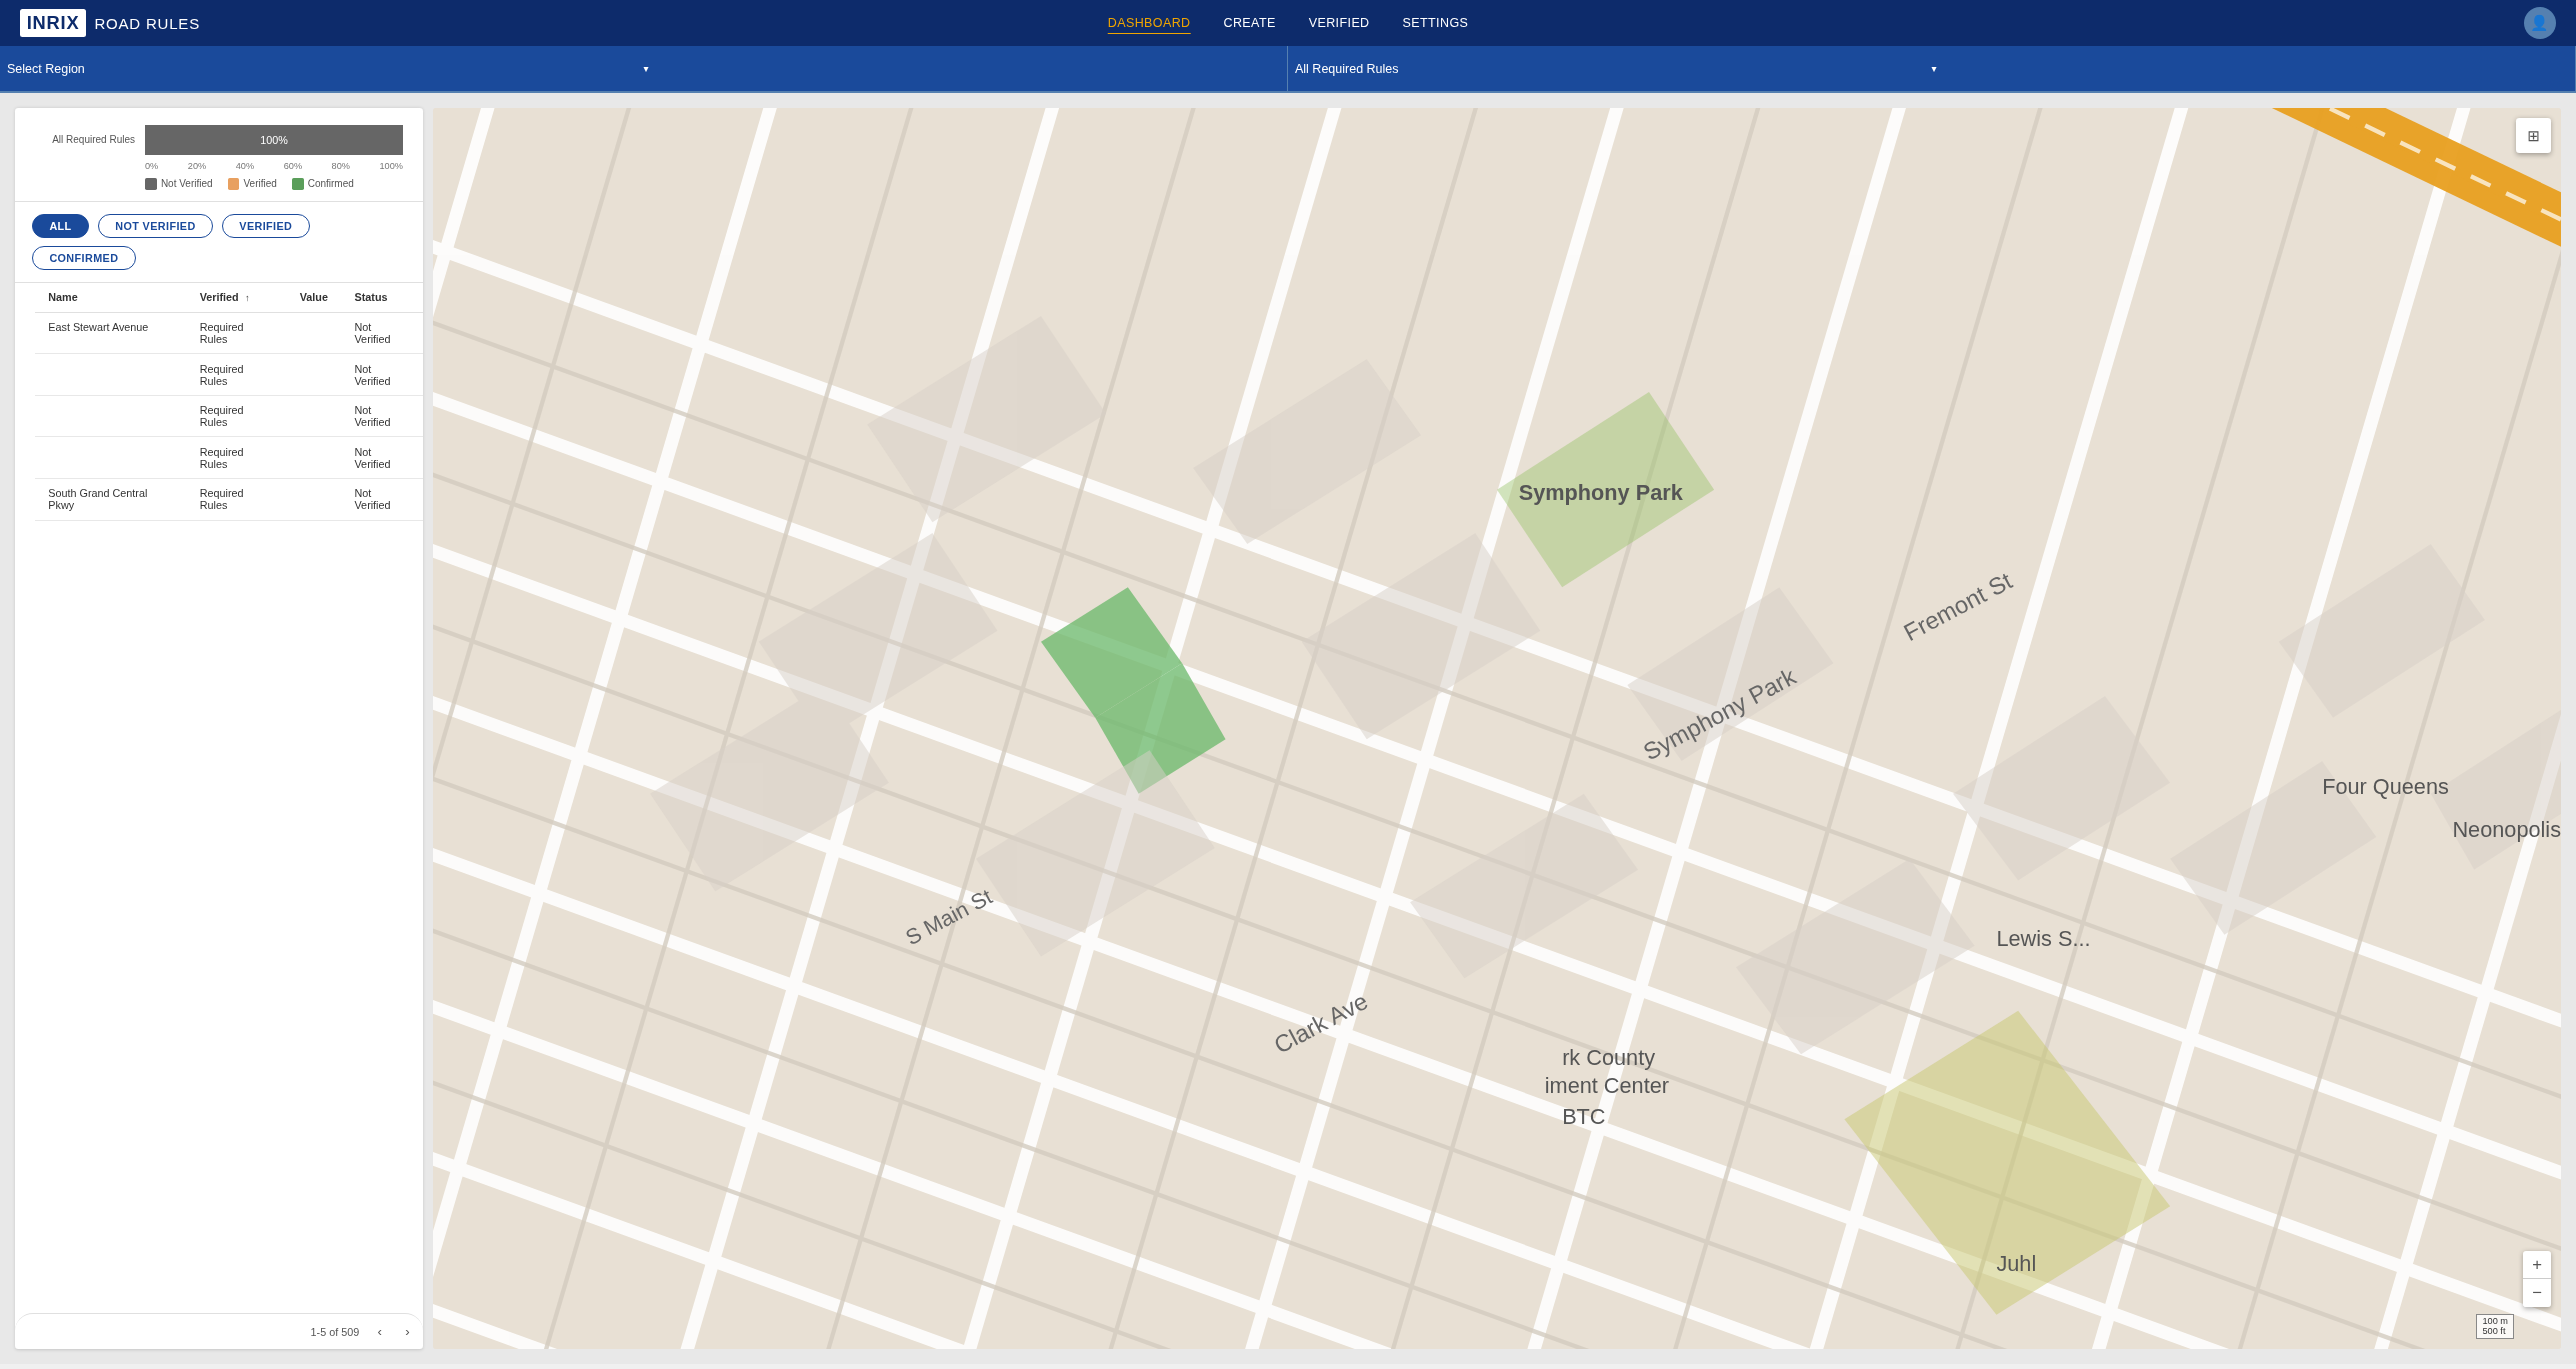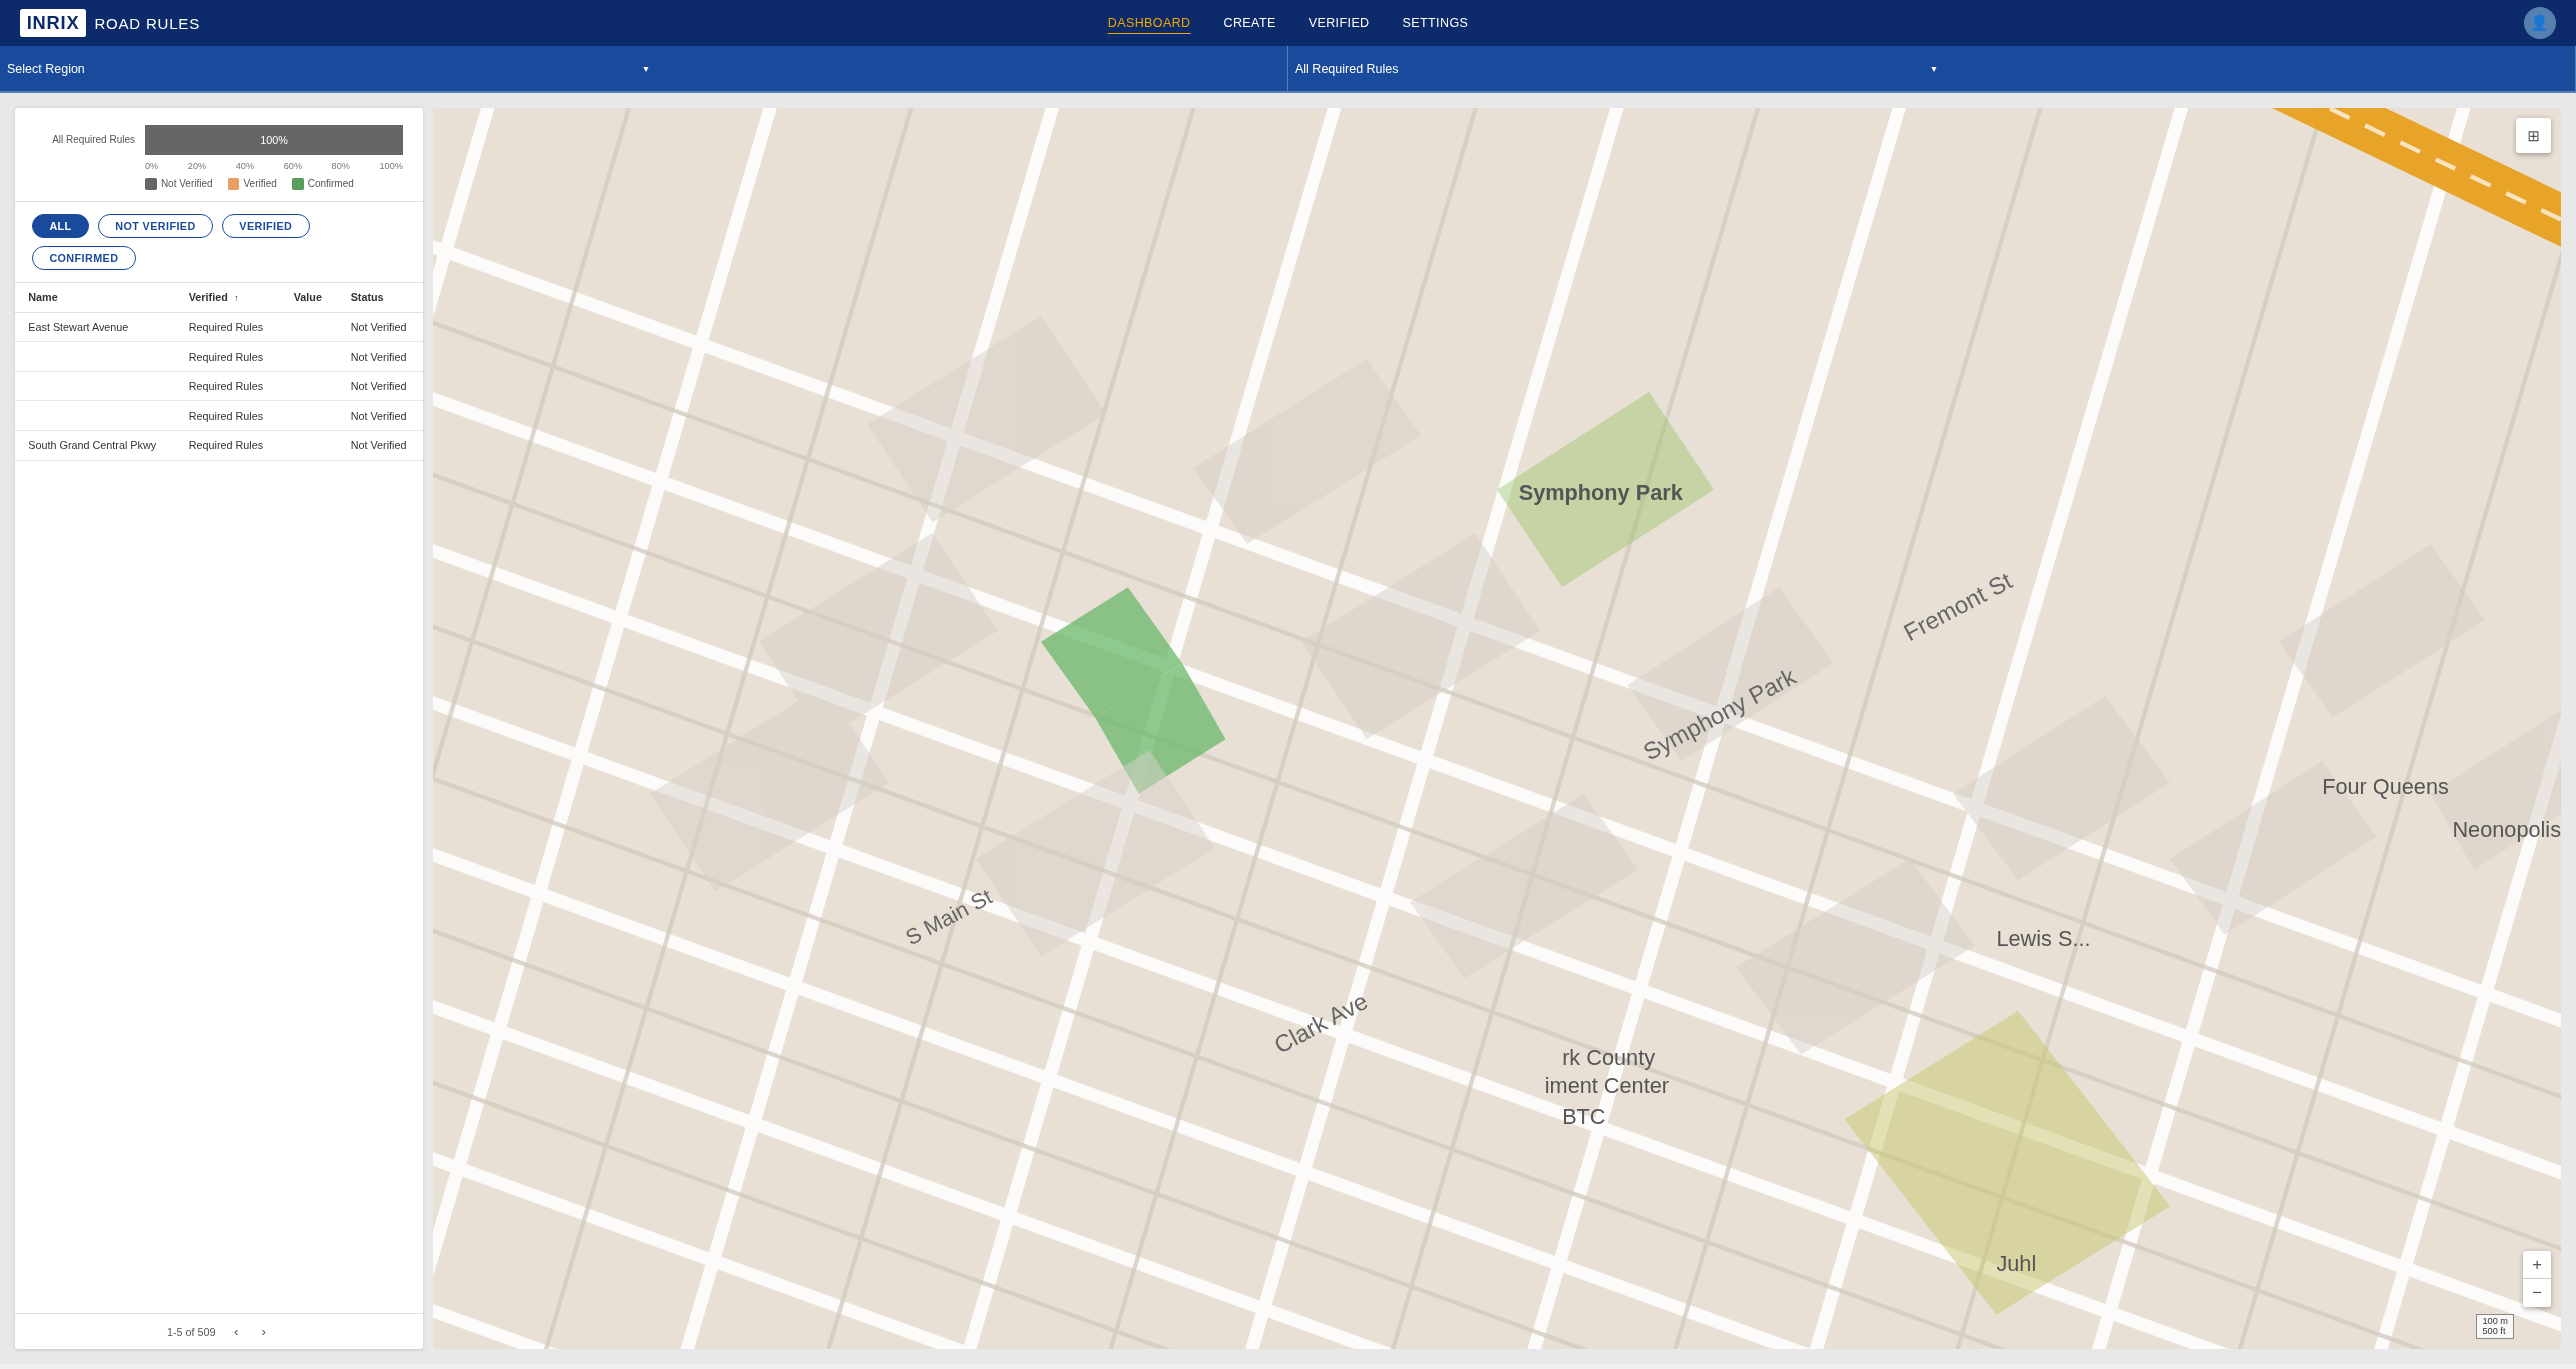--- a/index.html
+++ b/index.html
@@ -196,20 +196,21 @@
     }
     .filter-btn.active {
       background: #1a4a9b;
       color: white;
     }
 
     
     .table-area {
       flex: 1;
       overflow-y: auto;
+      margin-left: 20px;
     }
     table {
       width: 100%;
       border-collapse: collapse;
       font-size: 10.8px;
     }
     thead th {
       padding: 8.3px 13.3px;
       text-align: left;
       font-weight: 600;
@@ -225,26 +226,27 @@
       border-bottom: 0.8px solid #e8e8e8;
       color: #333;
       vertical-align: top;
     }
     .sort-icon { margin-left: 3.3px; font-size: 9.2px; }
 
     
     .pagination {
       display: flex;
       align-items: center;
-      justify-content: center;
+      justify-content: flex-end;
       gap: 13.3px;
       padding: 8.3px;
       border-top: 0.8px solid #e0e0e0;
       font-size: 10.8px;
       color: #555;
+      border-radius: 18px;
     }
     .pagination button {
       background: none;
       border: none;
       font-size: 13.3px;
       cursor: pointer;
       color: #555;
       padding: 1.7px 5px;
     }
 

